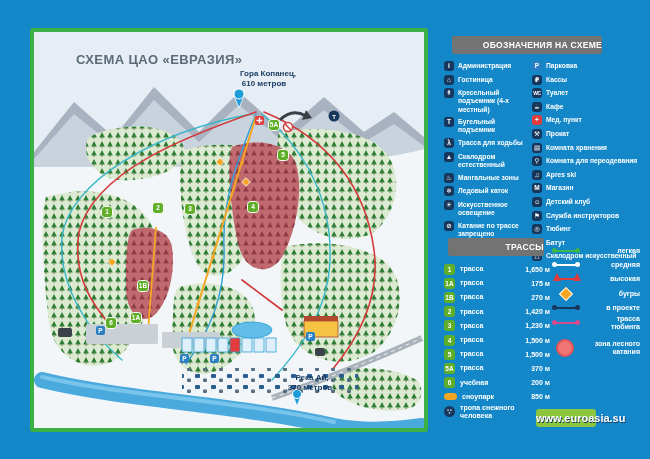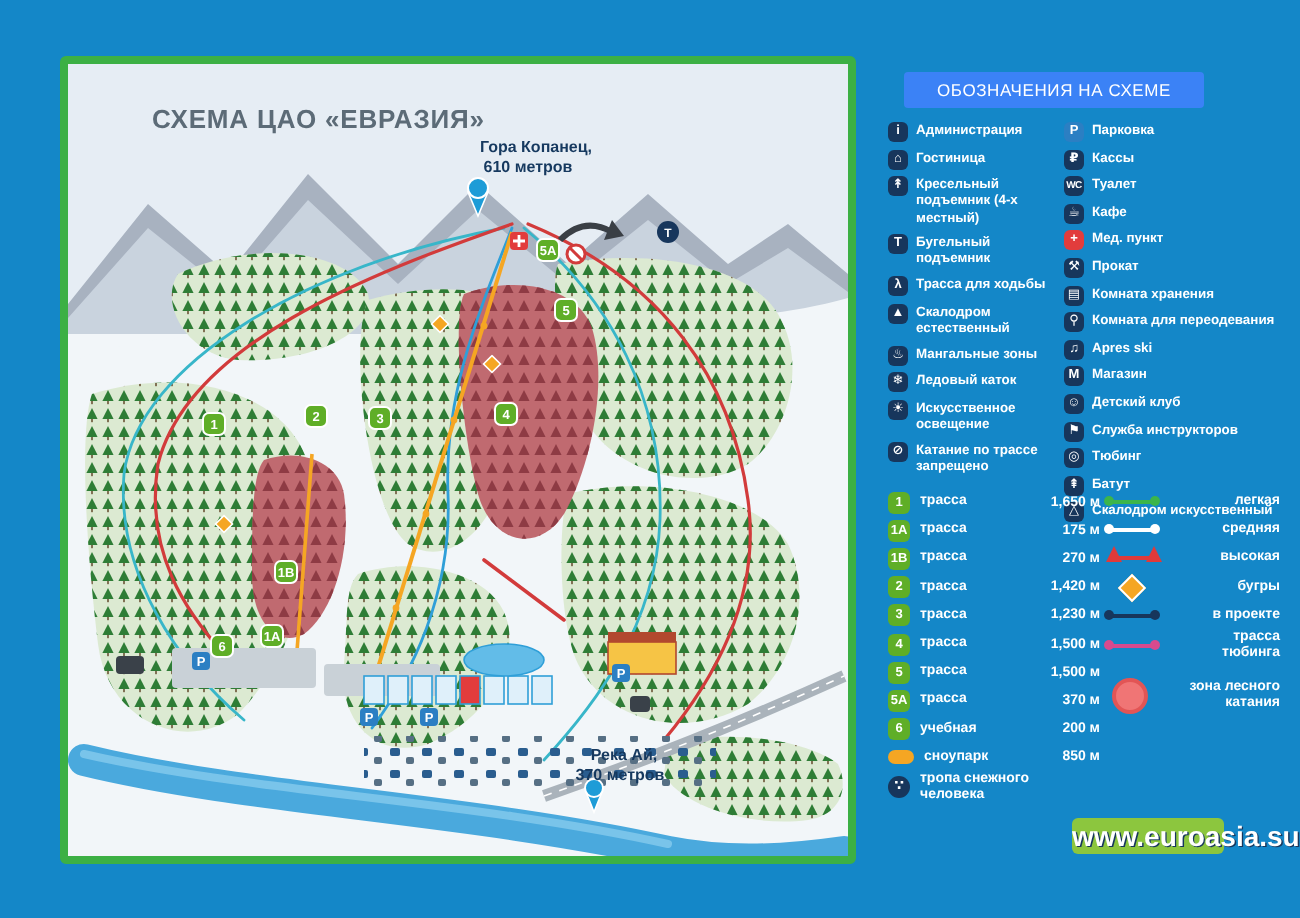--- a/index.html
+++ b/index.html
@@ -8,22 +8,22 @@
     background:#1487c8;
     font-family:"Liberation Sans","DejaVu Sans",sans-serif;
   }
   
   #map-panel {
     position:absolute; left:30px; top:28px; width:390px; height:396px;
     border:4px solid #3cb044; border-radius:3px; background:#f2f6f9; overflow:hidden;
   }
   
   .green-bar {
-    background:#3b82f6; color:#fff; font-weight:normal; font-size:8.5px;
-    text-align:center; padding:4px 0; border-radius:2px; letter-spacing:.3px;
+    background:#737373; color:#fff; font-weight:bold; font-size:8.5px;
+    text-align:right; padding:4px 0; border-radius:2px; letter-spacing:.3px;
   }
   #legend-panel { position:absolute; left:444px; top:36px; width:200px; }
   #legend-panel .green-bar { width:150px; margin-left:8px; }
   .legend-cols { display:flex; margin-top:7px; }
   .lcol-left  { width:88px; }
   .lcol-right { width:112px; }
   .litem { display:flex; gap:4px; margin-bottom:3.6px; align-items:flex-start; }
   .licon {
     flex:none; width:10px; height:10px; border-radius:3px; background:#17365c;
     color:#fff; font-size:6.5px; line-height:10px; text-align:center; font-weight:bold;
@@ -65,22 +65,22 @@
   .dtri::before,.dtri::after {
     content:""; position:absolute; top:-5px;
     border-left:4px solid transparent; border-right:4px solid transparent; border-bottom:8px solid #e03a3a;
   }
   .dtri::before { left:-4px; } .dtri::after { right:-4px; }
   .ddiamond { width:8px; height:8px; background:#f5a623; border:1px solid #fff; transform:rotate(45deg); margin-left:9px; }
   .dzone { width:14px; height:14px; border-radius:50%; background:#f07575; border:2px solid #e25555; margin-left:4px; flex:none; }
   .drow.zone { margin-top:8px; }
 
   #site-button {
-    position:absolute; left:536px; top:409px; width:76px; height:18px;
-    background:#8cc63e; border-radius:3px; color:#fff; font-weight:bold; font-size:14px;
+    position:absolute; left:536px; top:409px; width:60px; height:18px;
+    background:#8cc63e; border-radius:3px; color:#fff; font-weight:bold; font-size:11px;
     text-align:center; line-height:18px; text-shadow:.7px .7px 0 #17365c; cursor:pointer;
   }
 </style>
 </head>
 <body>
 
 <div id="screen">
 
   <div id="map-panel">
     <svg viewBox="0 0 390 396" width="390" height="396" xmlns="http://www.w3.org/2000/svg">
@@ -378,20 +378,21 @@
           </div>
         <div class="litem">
             <span class="licon">△</span>
             <span class="llabel">Скалодром искусственный</span>
           </div>
       </div>
     </div>
   </div>
 
   <div id="trails-panel">
+    <div class="green-bar">ТРАССЫ</div>
     <div class="rows">
       <div class="trow">
           <span class="tbadge">1</span>
           <span class="tlabel">трасса</span>
           <span class="tlen">1,650 м</span>
         </div>
       <div class="trow">
           <span class="tbadge">1А</span>
           <span class="tlabel">трасса</span>
           <span class="tlen">175 м</span>

